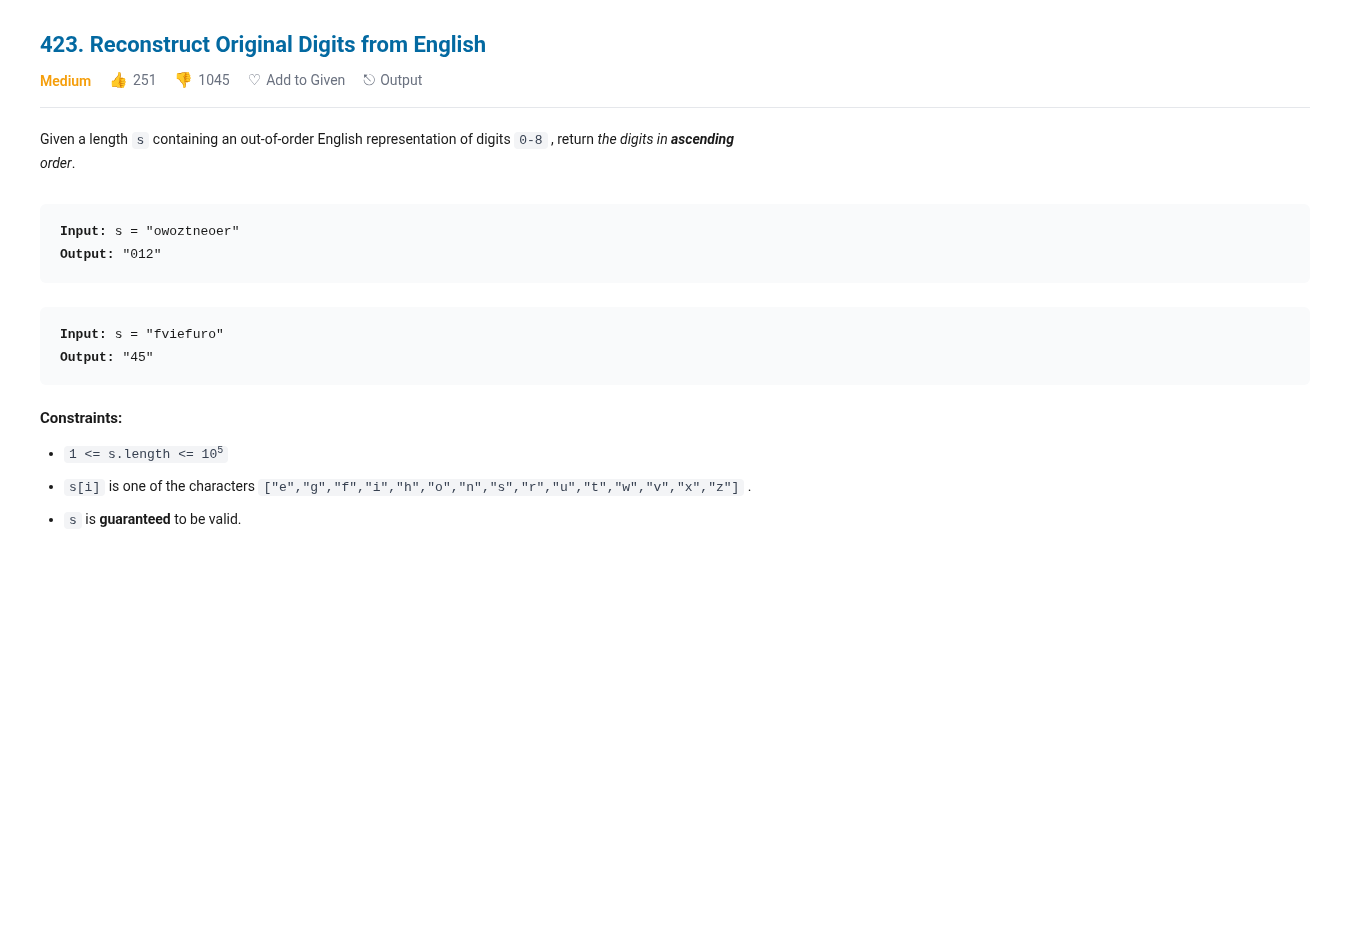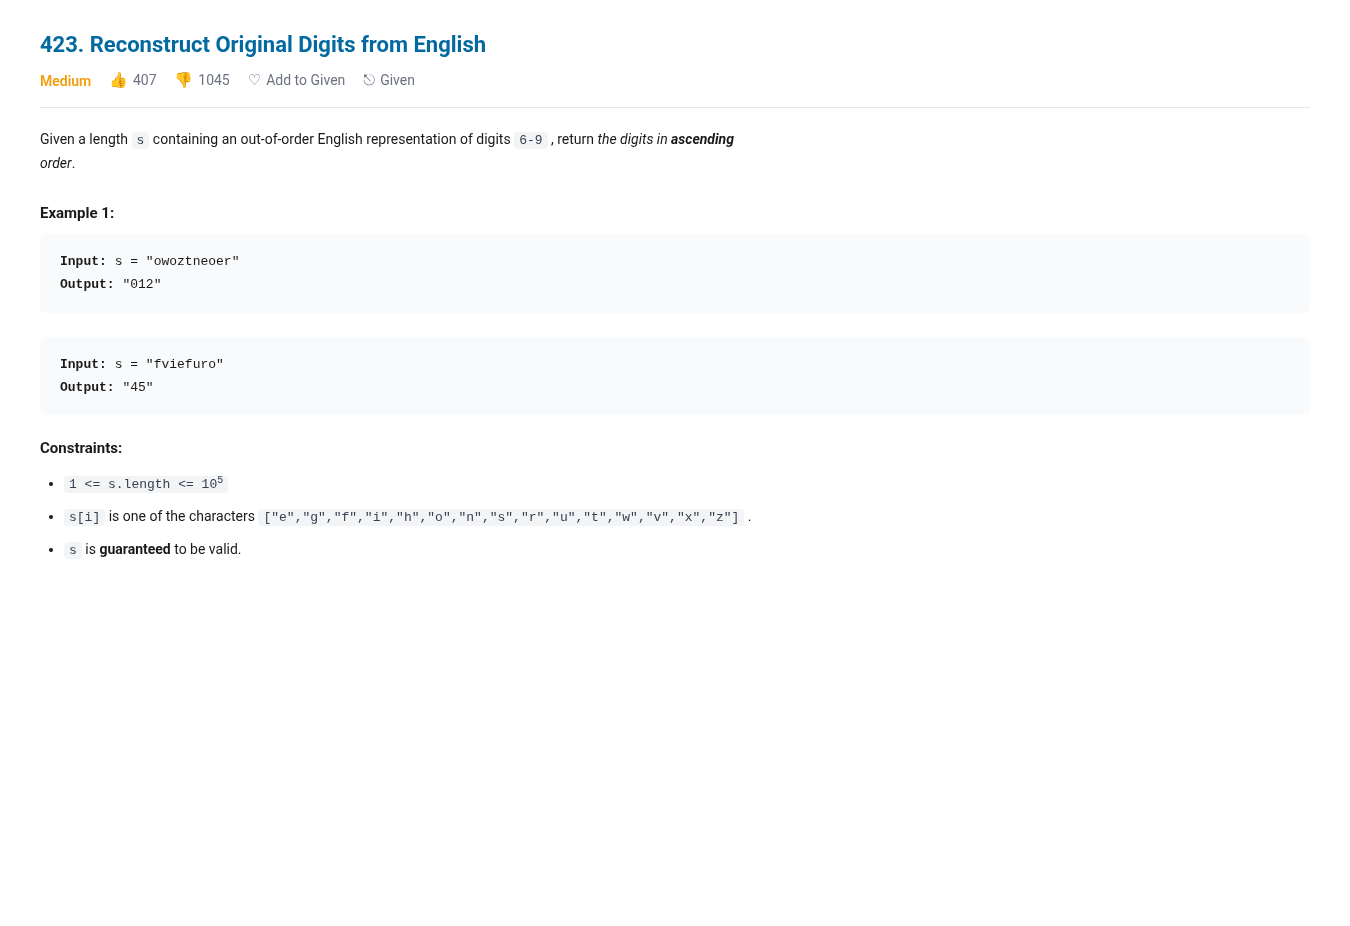--- a/index.html
+++ b/index.html
@@ -94,45 +94,44 @@
 </head>
 <body>
 
 <h1 class="page-title">423. Reconstruct Original Digits from English</h1>
 
 <div class="meta-bar">
   <span class="difficulty-badge">Medium</span>
 
   <span class="meta-action">
     <span class="icon">👍</span>
-    <span>407</span>
+    <span>251</span>
   </span>
 
   <span class="meta-action">
     <span class="icon">👎</span>
     <span>1045</span>
   </span>
 
   <span class="meta-action">
     <span class="icon">♡</span>
     <span>Add to Given</span>
   </span>
 
   <span class="meta-action">
     <span class="icon">⎋</span>
-    <span>Given</span>
+    <span>Output</span>
   </span>
 </div>
 
 <div class="description">
-  <span>Given a length </span><code class="inline">s</code><span> containing an out-of-order English representation of digits </span><code class="inline">6-9</code><span> , return <em>the digits in <strong>ascending</strong></em><br><em>order</em>.</span>
+  <span>Given a length </span><code class="inline">s</code><span> containing an out-of-order English representation of digits </span><code class="inline">0-8</code><span> , return <em>the digits in <strong>ascending</strong></em><br><em>order</em>.</span>
 </div>
 
 <div class="example-wrapper">
-  <div class="section-title">Example 1:</div>
   <div class="example-block">
     <div>
       <span><strong>Input:</strong></span>
       <span>s = "owoztneoer"</span>
     </div>
     <div>
       <span><strong>Output:</strong></span>
       <span>"012"</span>
     </div>
   </div>

